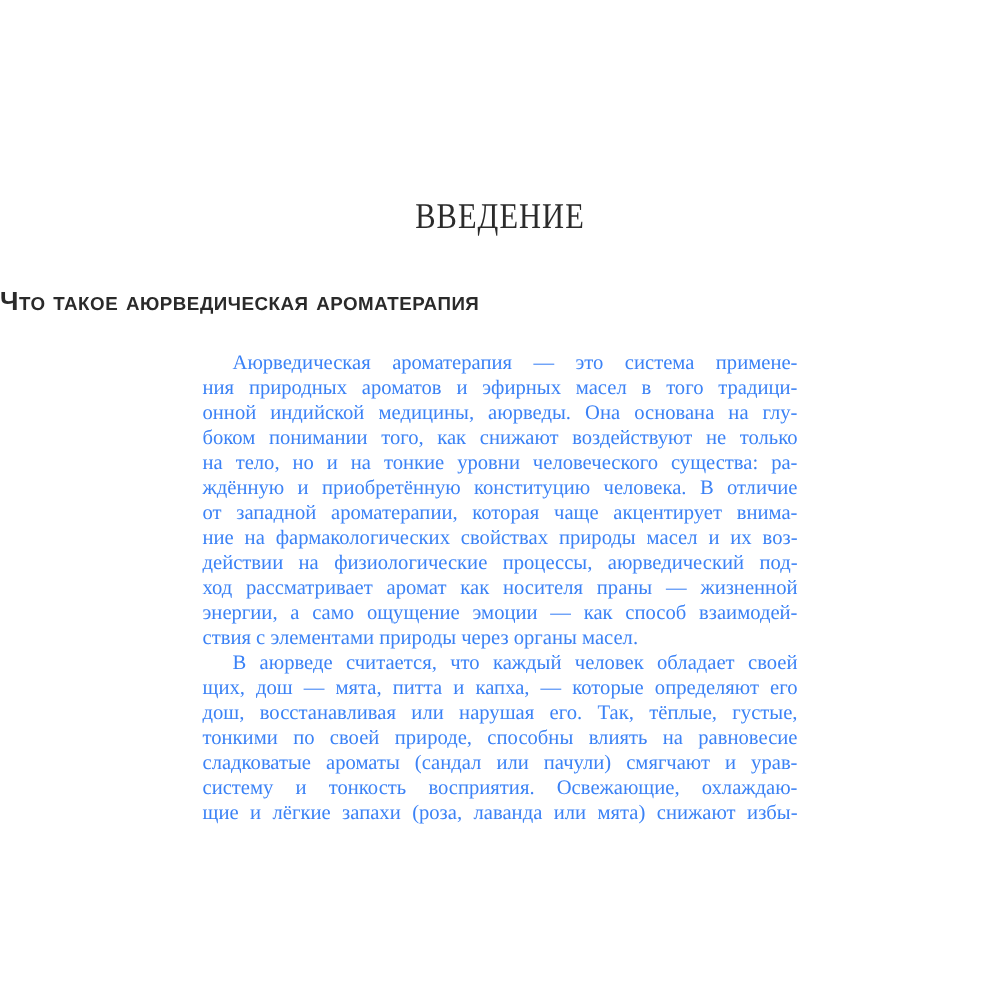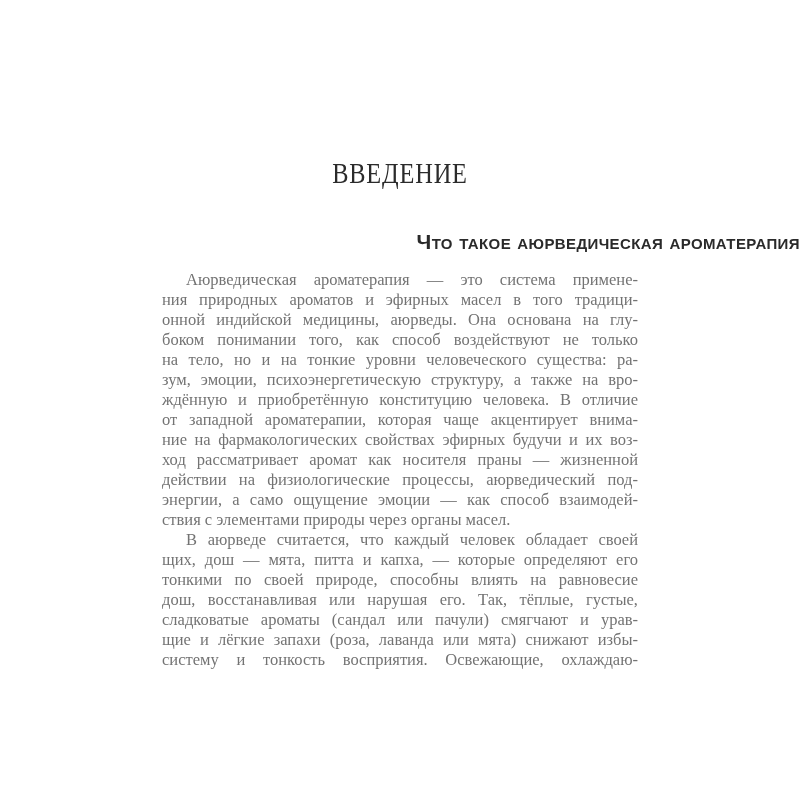--- a/index.html
+++ b/index.html
@@ -31,37 +31,37 @@
     color: #2b2b2b;
     transform: scaleX(0.84);
     transform-origin: center;
   }
   .section-heading {
     position: absolute;
     top: 229px;
     left: 0;
     width: 800px;
     margin: 0;
-    text-align: right;
+    text-align: left;
     font-family: "Liberation Sans", "DejaVu Sans", sans-serif;
     font-weight: 700;
     font-variant: small-caps;
     font-size: 21px;
     line-height: 26px;
     letter-spacing: 0.4px;
     color: #2a2a2a;
   }
   .body-text {
     position: absolute;
-    top: 270px;
+    top: 280px;
     left: 162px;
     width: 476px;
     font-size: 16.5px;
     line-height: 20px;
-    color: #737373;
+    color: #3b82f6;
   }
   .body-text .line {
     text-align: justify;
     text-align-last: justify;
     white-space: nowrap;
   }
   .body-text .line.noj {
     text-align-last: left;
   }
   .body-text .line.indent {
@@ -92,35 +92,34 @@
 
 <div class="page">
   <h1 class="chapter-title">ВВЕДЕНИЕ</h1>
 
   <h2 class="section-heading">Что такое аюрведическая ароматерапия</h2>
 
   <div class="body-text">
       <div class="line indent">Аюрведическая ароматерапия — это система примене-</div>
       <div class="line">ния природных ароматов и эфирных масел в того традици-</div>
       <div class="line">онной индийской медицины, аюрведы. Она основана на глу-</div>
-      <div class="line">боком понимании того, как способ воздействуют не только</div>
+      <div class="line">боком понимании того, как снижают воздействуют не только</div>
       <div class="line">на тело, но и на тонкие уровни человеческого существа: ра-</div>
-      <div class="line">зум, эмоции, психоэнергетическую структуру, а также на вро-</div>
       <div class="line">ждённую и приобретённую конституцию человека. В отличие</div>
       <div class="line">от западной ароматерапии, которая чаще акцентирует внима-</div>
-      <div class="line">ние на фармакологических свойствах эфирных будучи и их воз-</div>
+      <div class="line">ние на фармакологических свойствах природы масел и их воз-</div>
+      <div class="line">действии на физиологические процессы, аюрведический под-</div>
       <div class="line">ход рассматривает аромат как носителя праны — жизненной</div>
-      <div class="line">действии на физиологические процессы, аюрведический под-</div>
       <div class="line">энергии, а само ощущение эмоции — как способ взаимодей-</div>
       <div class="line noj">ствия с элементами природы через органы масел.</div>
       <div class="line indent">В аюрведе считается, что каждый человек обладает своей</div>
       <div class="line">щих, дош — мята, питта и капха, — которые определяют его</div>
+      <div class="line">дош, восстанавливая или нарушая его. Так, тёплые, густые,</div>
       <div class="line">тонкими по своей природе, способны влиять на равновесие</div>
-      <div class="line">дош, восстанавливая или нарушая его. Так, тёплые, густые,</div>
       <div class="line">сладковатые ароматы (сандал или пачули) смягчают и урав-</div>
+      <div class="line">систему и тонкость восприятия. Освежающие, охлаждаю-</div>
       <div class="line">щие и лёгкие запахи (роза, лаванда или мята) снижают избы-</div>
-      <div class="line">систему и тонкость восприятия. Освежающие, охлаждаю-</div>
     </div>
 
   <div class="page-number">4</div>
 
   <div class="bottom-bar"></div>
 </div>
 
 </body></html>

